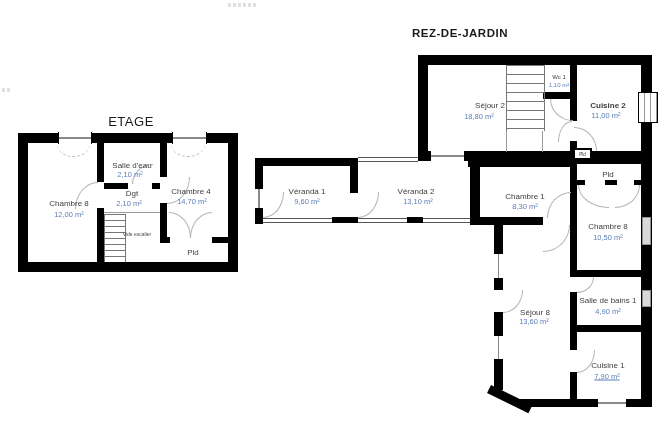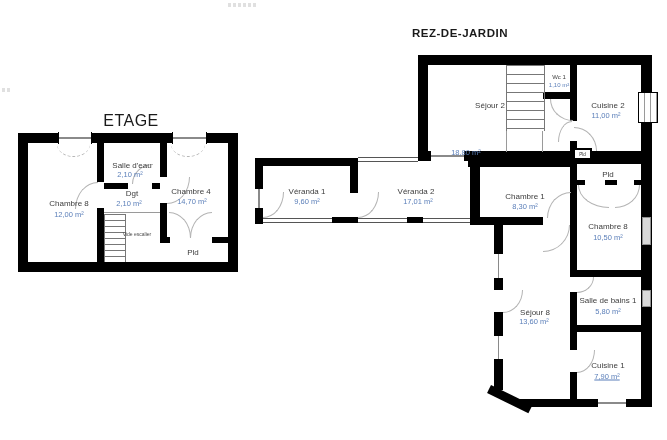--- a/index.html
+++ b/index.html
@@ -1,21 +1,21 @@
 <!DOCTYPE html>
 <html><head>
 <meta charset="utf-8">
 <style>
   html,body{margin:0;padding:0;background:#fff;}
   #stage{position:relative;width:667px;height:440px;background:#fff;overflow:hidden;
          font-family:"Liberation Sans",sans-serif;}
   .w{position:absolute;background:#000;}
   .thin{position:absolute;background:#9a9a9a;}
   .plan-title{position:absolute;transform:translate(-50%,-50%);color:#1a1a1a;
-              font-size:16px;letter-spacing:.5px;white-space:nowrap;}
+              font-size:13px;letter-spacing:.5px;white-space:nowrap;}
   .rdj-title{font-size:11.5px;}
   .nm{position:absolute;transform:translate(-50%,-50%);font-size:8px;color:#3d3d3d;
       white-space:nowrap;text-align:center;}
   .ar{position:absolute;transform:translate(-50%,-50%);font-size:7.5px;color:#5b7fb9;
       white-space:nowrap;text-align:center;}
   .tiny{font-size:5px;color:#4a4a4a;}
   .wc-size{font-size:6px;}
   .arc{position:absolute;}
   .arc-tl{border-top:1px solid #b3b3b3;border-left:1px solid #b3b3b3;border-top-left-radius:100% 100%;}
   .arc-tr{border-top:1px solid #b3b3b3;border-right:1px solid #b3b3b3;border-top-right-radius:100% 100%;}
@@ -155,34 +155,34 @@
 
   <div class="arc arc-bl" style="left:578px;top:185px;width:30px;height:22px;"></div>
   <div class="arc arc-br" style="left:615px;top:185px;width:24px;height:22px;"></div>
   <div class="arc arc-tl" style="left:547px;top:192px;width:23px;height:25px;"></div>
   <div class="arc arc-br" style="left:543px;top:225px;width:26px;height:26px;"></div>
   <div class="arc arc-br" style="left:503px;top:290px;width:19px;height:22px;"></div>
   <div class="arc arc-br" style="left:577px;top:277px;width:16px;height:15px;"></div>
   <div class="arc arc-br" style="left:577px;top:350px;width:17px;height:22px;"></div>
 
   <div class="nm" style="left:490px;top:105px;">Séjour 2</div>
-  <div class="ar" style="left:466px;top:116px;margin-top:36px;">18,80 m²</div>
+  <div class="ar" style="left:479px;top:116px;">18,80 m²</div>
   <div class="nm wc-size" style="left:559px;top:77px;">Wc 1</div>
   <div class="ar wc-size" style="left:559px;top:85px;">1,10 m²</div>
-  <div class="nm" style="left:608px;top:105px;">Cuisine 2</div>
+  <div class="nm" style="left:608px;top:105px;font-weight:bold;">Cuisine 2</div>
   <div class="ar" style="left:606px;top:115px;">11,00 m²</div>
   <div class="nm" style="left:307px;top:191px;">Véranda 1</div>
   <div class="ar" style="left:307px;top:201px;">9,60 m²</div>
   <div class="nm" style="left:416px;top:191px;text-align:right;">Véranda 2</div>
-  <div class="ar" style="left:418px;top:201px;">17,01 m²</div>
+  <div class="ar" style="left:418px;top:201px;">13,10 m²</div>
   <div class="nm" style="left:525px;top:196px;">Chambre 1</div>
   <div class="ar" style="left:525px;top:206px;">8,30 m²</div>
   <div class="nm" style="left:608px;top:174px;">Pld</div>
   <div class="nm" style="left:608px;top:226px;">Chambre 8</div>
   <div class="ar" style="left:608px;top:237px;">10,50 m²</div>
   <div class="nm" style="left:535px;top:312px;">Séjour 8</div>
   <div class="ar" style="left:534px;top:321px;">13,60 m²</div>
   <div class="nm" style="left:608px;top:300px;">Salle de bains 1</div>
-  <div class="ar" style="left:608px;top:311px;">5,80 m²</div>
+  <div class="ar" style="left:608px;top:311px;">4,90 m²</div>
   <div class="nm" style="left:608px;top:365px;">Cuisine 1</div>
   <div class="ar" style="left:607px;top:376px;text-decoration:underline;">7,90 m²</div>
 
 </div>
 
 </body></html>

